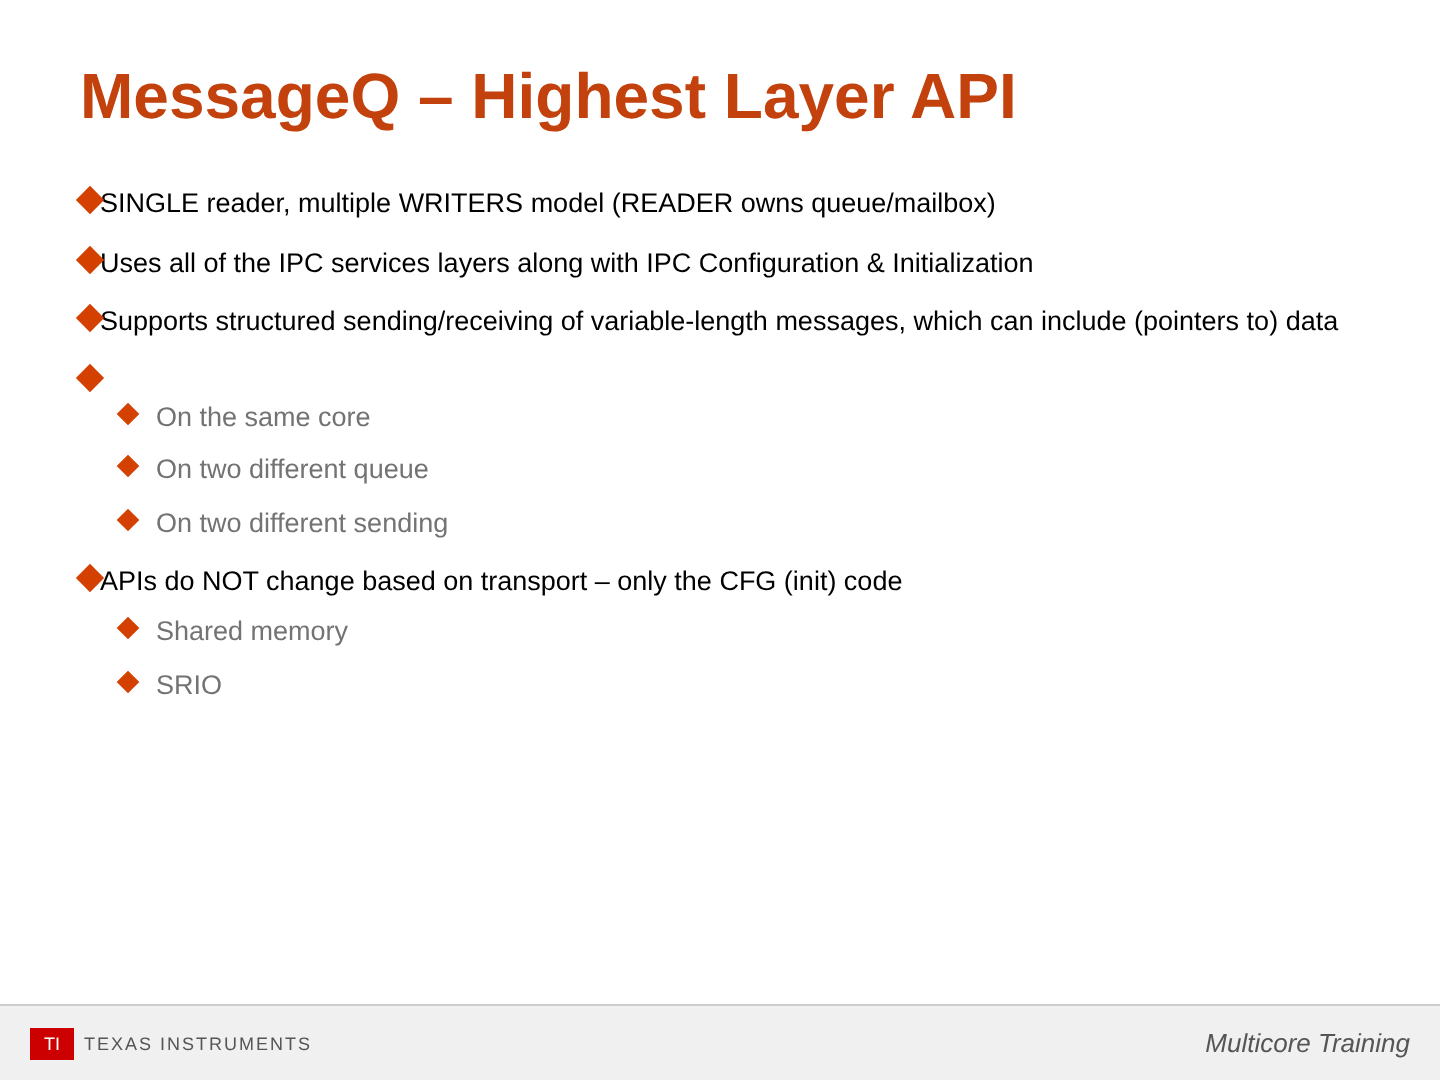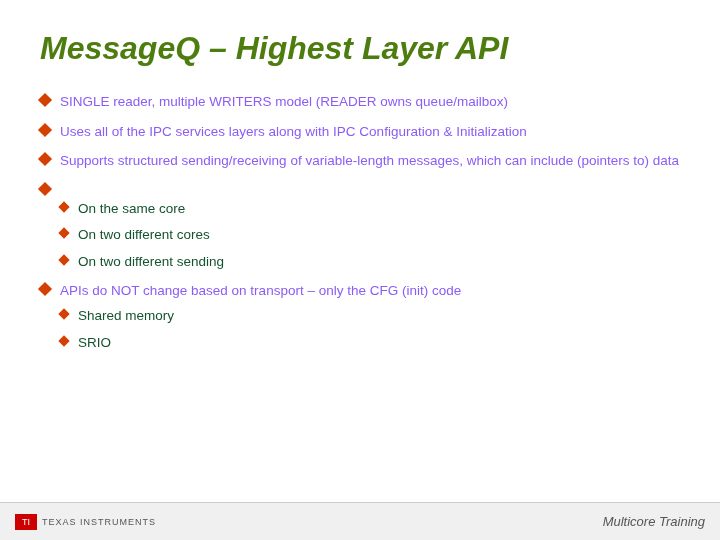--- a/index.html
+++ b/index.html
@@ -21,39 +21,37 @@
       width: 720px;
       height: 540px;
       padding: 30px 40px 50px 40px;
       display: flex;
       flex-direction: column;
     }
 
     .title {
       font-size: 32px;
       font-weight: bold;
-      color: #4d7c0f;
+      color: #c2410c;
       margin-bottom: 25px;
       font-family: Arial, sans-serif;
-      font-style: italic;
     }
 
     .content {
       flex: 1;
       display: flex;
       flex-direction: column;
       gap: 10px;
     }
 
     .bullet-item {
       display: flex;
       align-items: flex-start;
-      gap: 10px;
       font-size: 13.5px;
-      color: #8b5cf6;
+      color: #000000;
       line-height: 1.45;
     }
 
     .bullet-diamond {
       width: 10px;
       height: 10px;
       min-width: 10px;
       background: #d44000;
       transform: rotate(45deg);
       margin-top: 3px;
@@ -74,21 +72,21 @@
       gap: 7px;
       margin-left: 20px;
       margin-top: 5px;
     }
 
     .sub-bullet-item {
       display: flex;
       align-items: flex-start;
       gap: 10px;
       font-size: 13.5px;
-      color: #14532d;
+      color: #737373;
       line-height: 1.45;
     }
 
     .footer {
       position: absolute;
       bottom: 0;
       left: 0;
       right: 0;
       height: 38px;
       background: #f0f0f0;
@@ -166,21 +164,21 @@
       <div class="bullet-item">
         <div class="bullet-diamond"></div>
       </div>
       <div class="sub-bullets">
         <div class="sub-bullet-item">
           <div class="bullet-diamond-sub"></div>
           <span>On the same core</span>
         </div>
         <div class="sub-bullet-item">
           <div class="bullet-diamond-sub"></div>
-          <span>On two different cores</span>
+          <span>On two different queue</span>
         </div>
         <div class="sub-bullet-item">
           <div class="bullet-diamond-sub"></div>
           <span>On two different sending</span>
         </div>
       </div>
     </div>
 
     <div>
       <div class="bullet-item">

